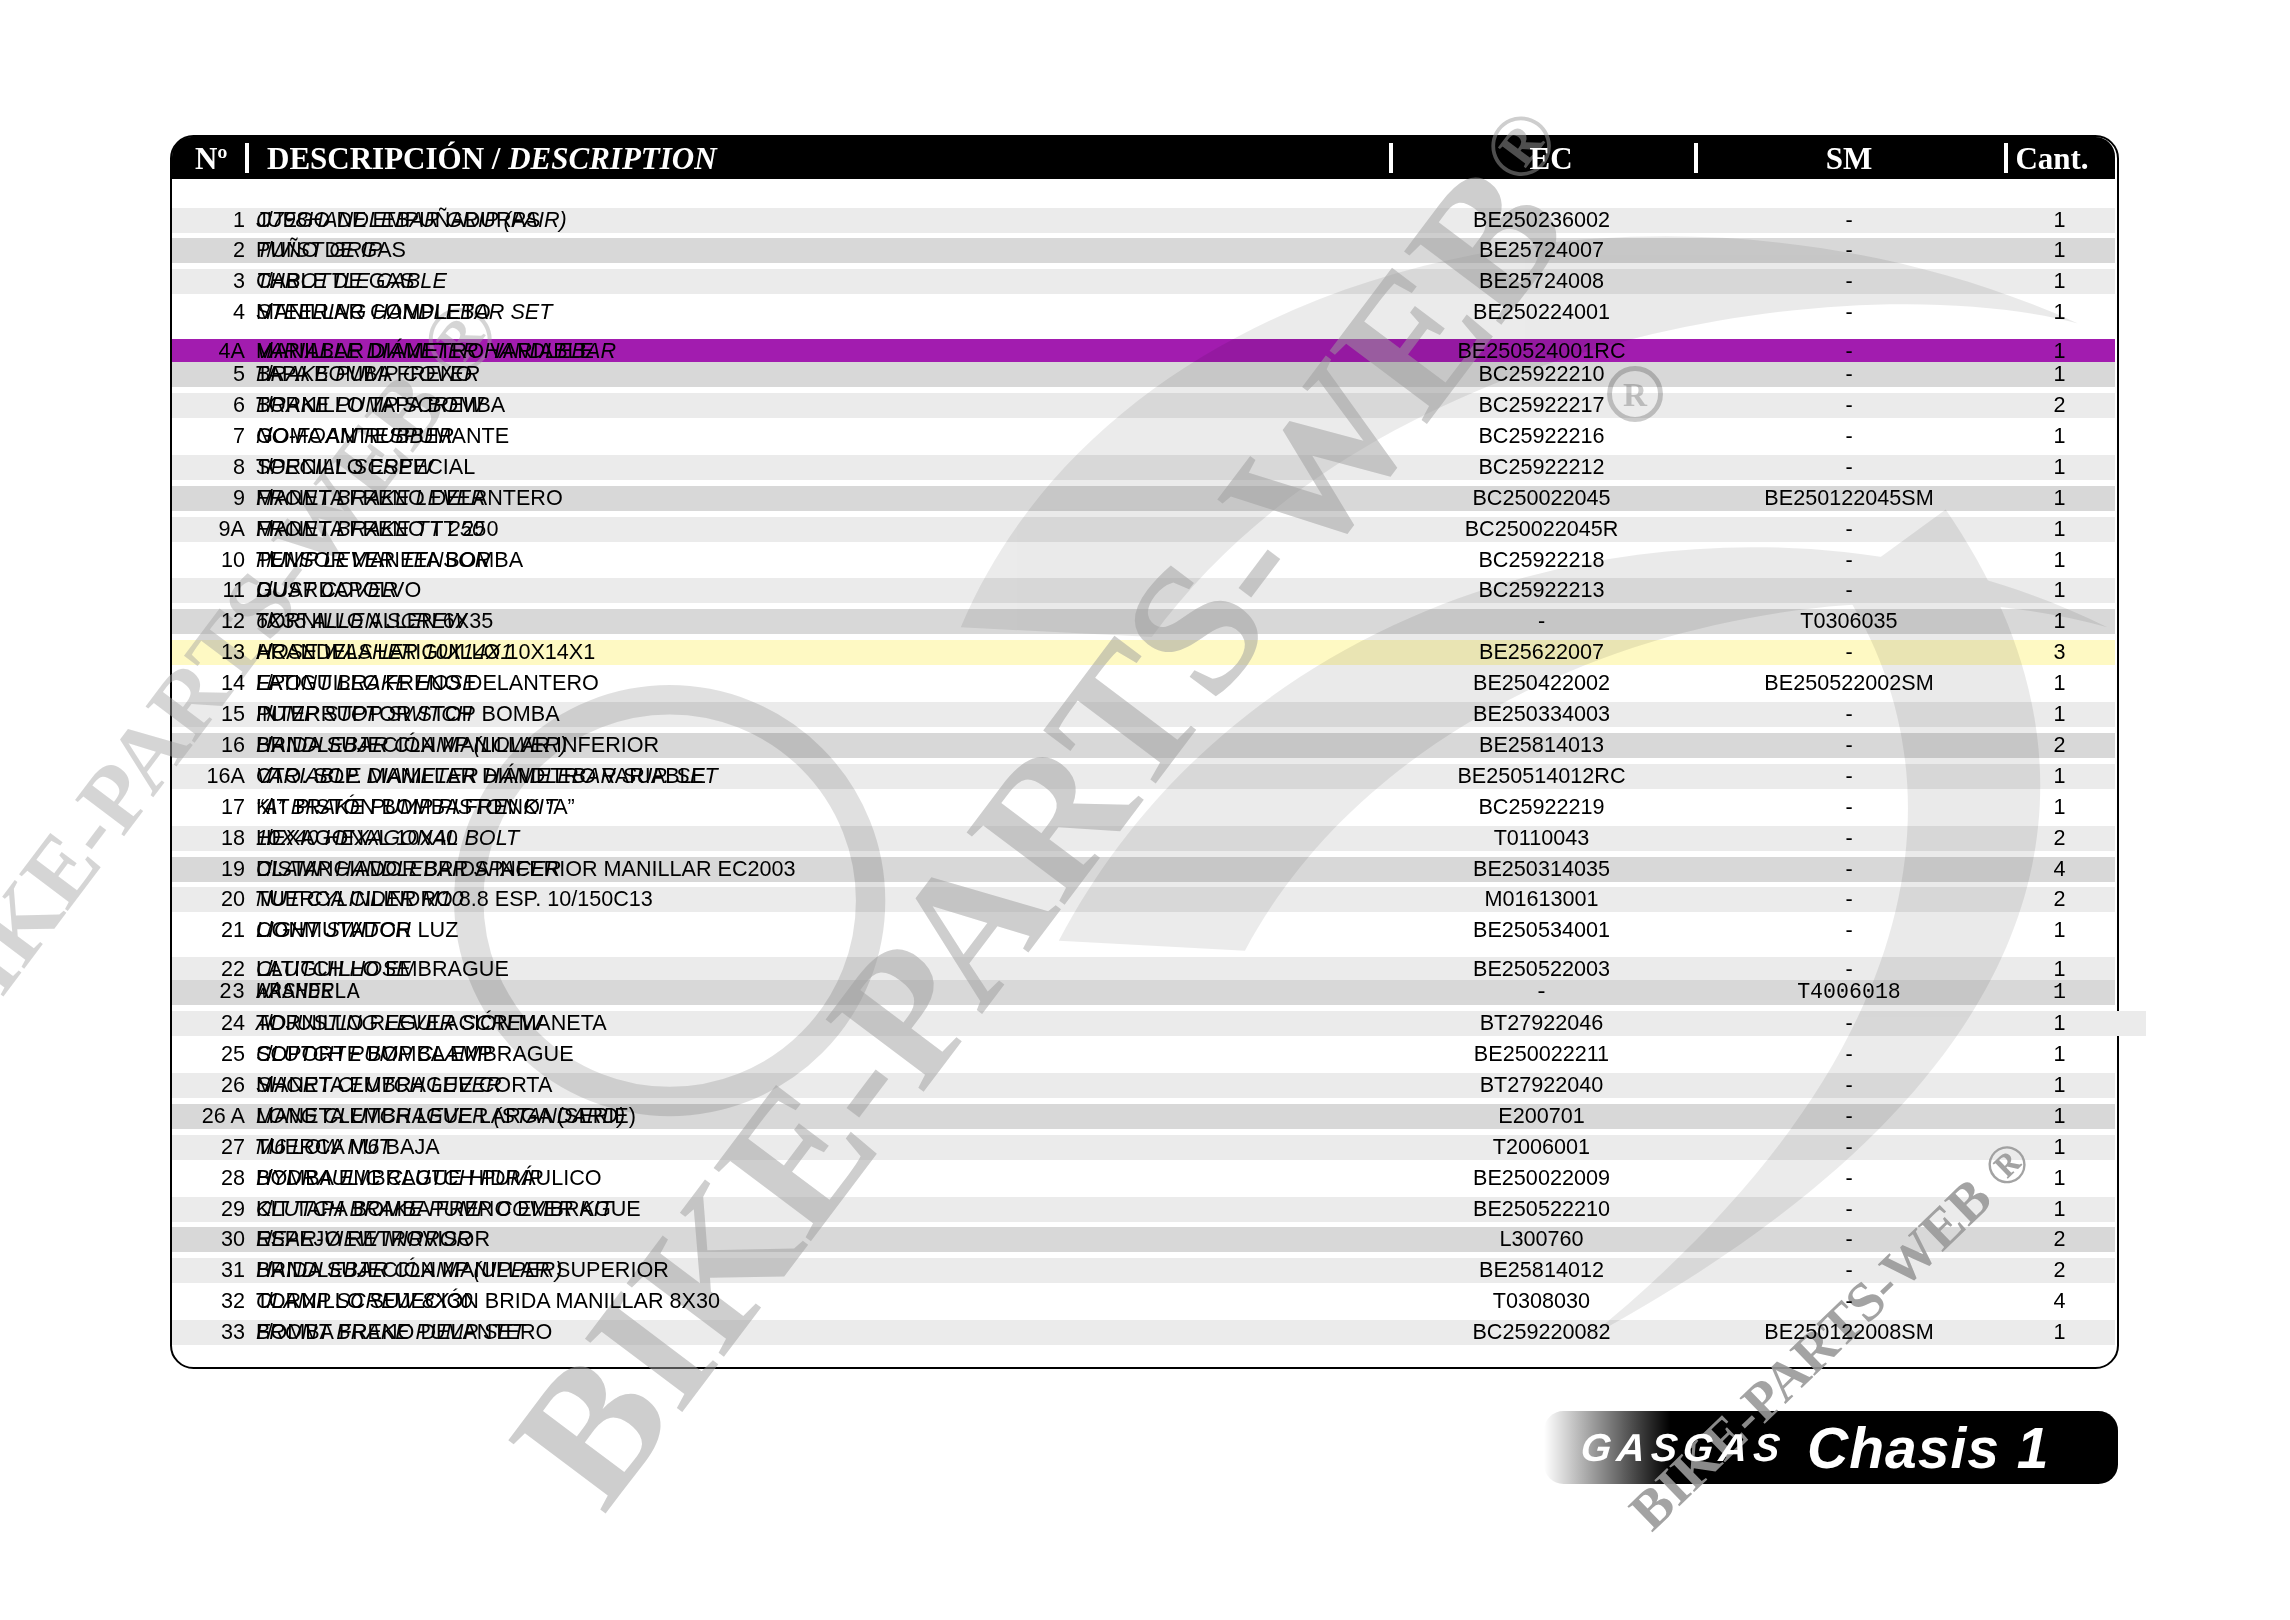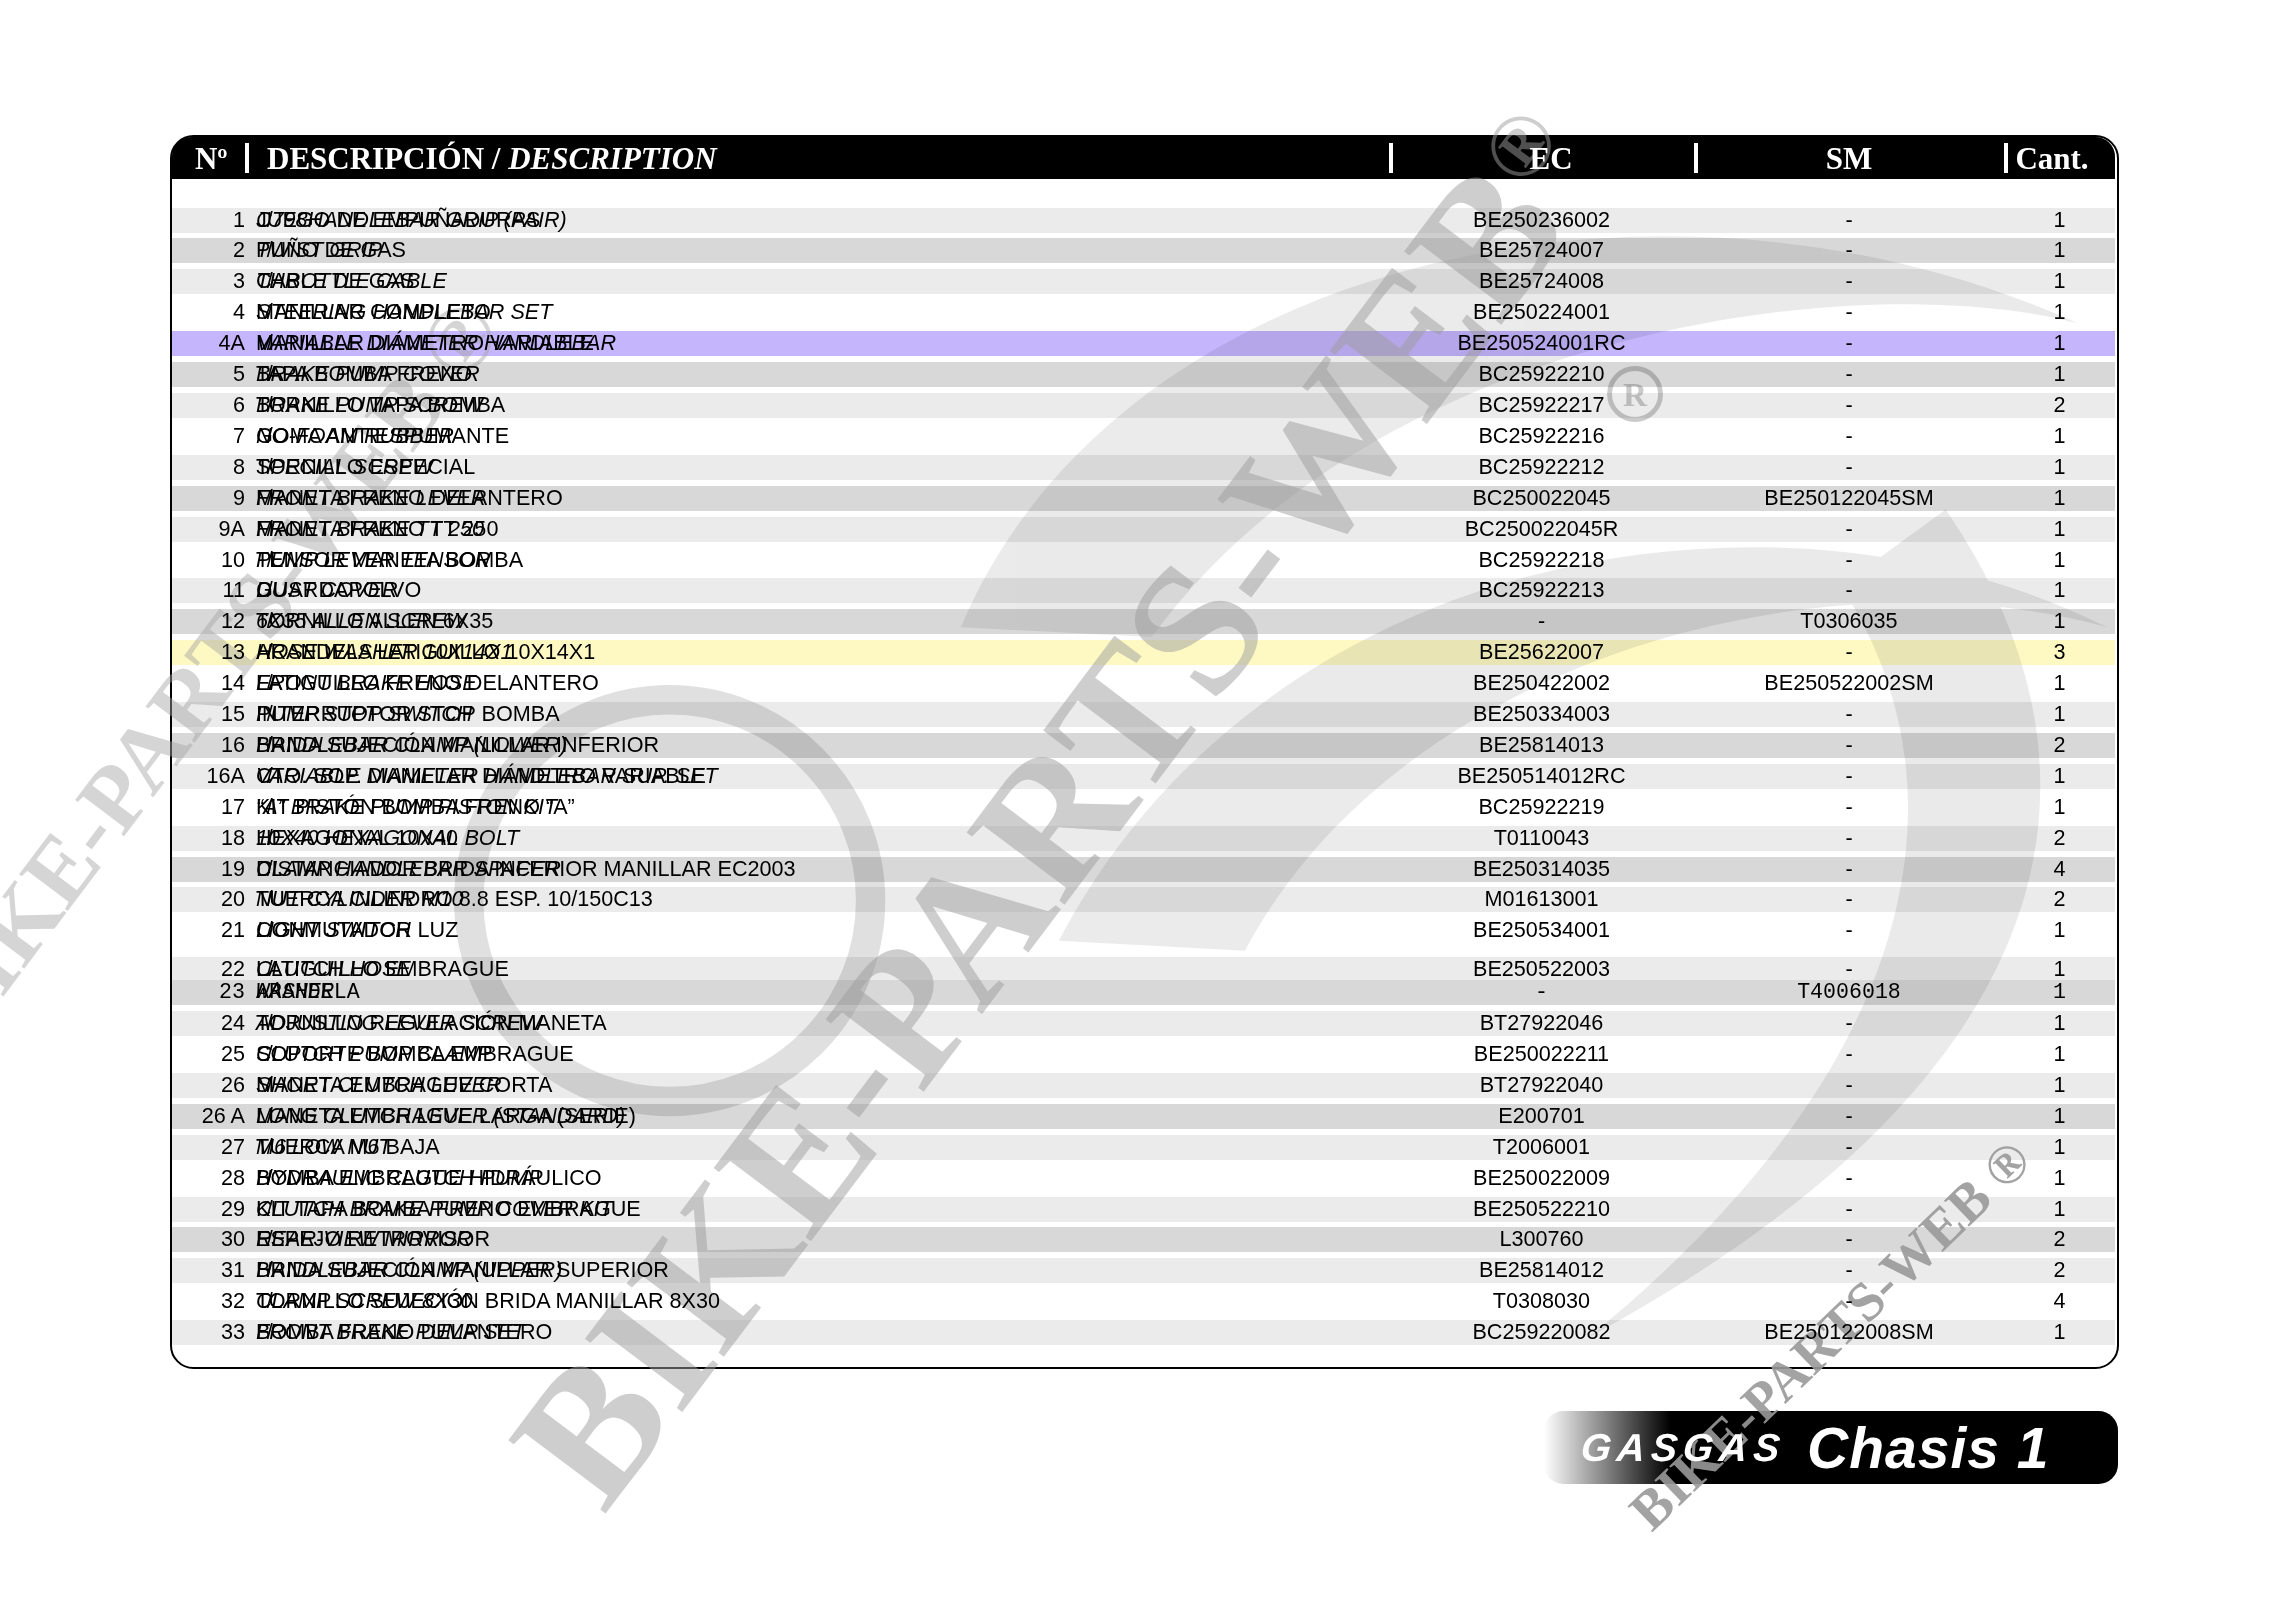--- a/index.html
+++ b/index.html
@@ -133,21 +133,21 @@
           <span class="c-no">4</span>
           <span class="c-desc">
             <span>MANILLAR COMPLETO</span>
             <span class="sep">/</span>
             <span class="en">STEERING HANDLEBAR SET</span>
           </span>
           <span class="c-ec">BE250224001</span>
           <span class="c-sm">-</span>
           <span class="c-qty">1</span>
         </div>
-        <div class="row" style="top: 194px; background: #c4b5fd;">
+        <div class="row" style="top: 202px; background: #a21caf;">
           <span class="c-no">4A</span>
           <span class="c-desc">
             <span>MANILLAR DIÁMETRO VARIABLE</span>
             <span class="sep">/</span>
             <span class="en">VARIABLE DIAMETER HANDLEBAR</span>
           </span>
           <span class="c-ec">BE250524001RC</span>
           <span class="c-sm">-</span>
           <span class="c-qty">1</span>
         </div>
@@ -375,21 +375,21 @@
           <span class="c-no">23</span>
           <span class="c-desc">
             <span>ARANDELA</span>
             <span class="sep">/</span>
             <span class="en">WASHER</span>
           </span>
           <span class="c-ec">-</span>
           <span class="c-sm">T4006018</span>
           <span class="c-qty">1</span>
         </div>
-        <div class="row" style="top: 874px; background: rgb(235, 235, 235);">
+        <div class="row" style="top: 874px; background: rgb(235, 235, 235); padding-left: 31px;">
           <span class="c-no">24</span>
           <span class="c-desc">
             <span>TORNILLO REGULACIÓN MANETA</span>
             <span class="sep">/</span>
             <span class="en">ADJUSTING LEVER SCREW</span>
           </span>
           <span class="c-ec">BT27922046</span>
           <span class="c-sm">-</span>
           <span class="c-qty">1</span>
         </div>

